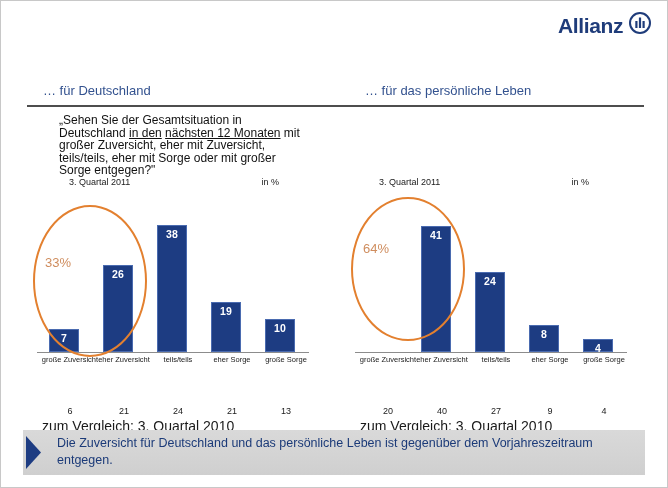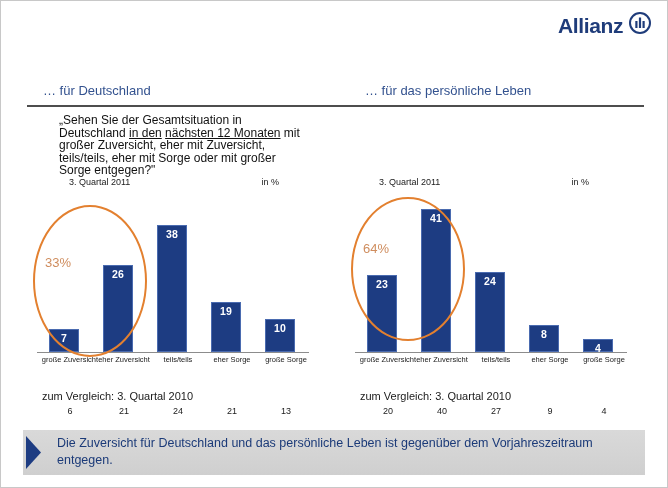--- a/index.html
+++ b/index.html
@@ -179,23 +179,24 @@
   .ellipse-label {
     position: absolute;
     font-size: 13px;
     color: #cf8d5e;
     white-space: nowrap;
   }
 
   
   .compare-title {
     position: absolute;
-    font-size: 11px;
+    font-size: 14px;
     color: #1a1a1a;
     white-space: nowrap;
+    margin-top: 28px;
   }
   .compare-title.left  { left: 41px;  top: 389px; }
   .compare-title.right { left: 359px; top: 389px; }
 
   .compare-vals {
     position: absolute;
     top: 405px;
     height: 14px;
   }
   .compare-vals.left  { left: 36px; width: 272px; }
@@ -302,27 +303,22 @@
         <div class="cat" style="left: 112px;">teils/teils</div>
         <div class="cat" style="left: 166px;">eher Sorge</div>
         <div class="cat" style="left: 220px;">große Sorge</div>
       </div>
   <div class="ellipse" style="left: 2px; top: 8px; width: 110px; height: 148px;"></div>
       <div class="ellipse-label" style="left: 14px; top: 58px;">33%</div>
     </div>
 
   <div class="chart right">
     <div class="plot">
-        <div class="bar-slot" style="left: 6px; width: 54px;">
-          <div class="bar" style="height: 77px;">
-            <span class="val">23</span>
-          </div>
-        </div>
         <div class="bar-slot" style="left: 60px; width: 54px;">
-          <div class="bar" style="height: 143px;">
+          <div class="bar" style="height: 126px;">
             <span class="val">41</span>
           </div>
         </div>
         <div class="bar-slot" style="left: 114px; width: 54px;">
           <div class="bar" style="height: 80px;">
             <span class="val">24</span>
           </div>
         </div>
         <div class="bar-slot" style="left: 168px; width: 54px;">
           <div class="bar" style="height: 27px;">

